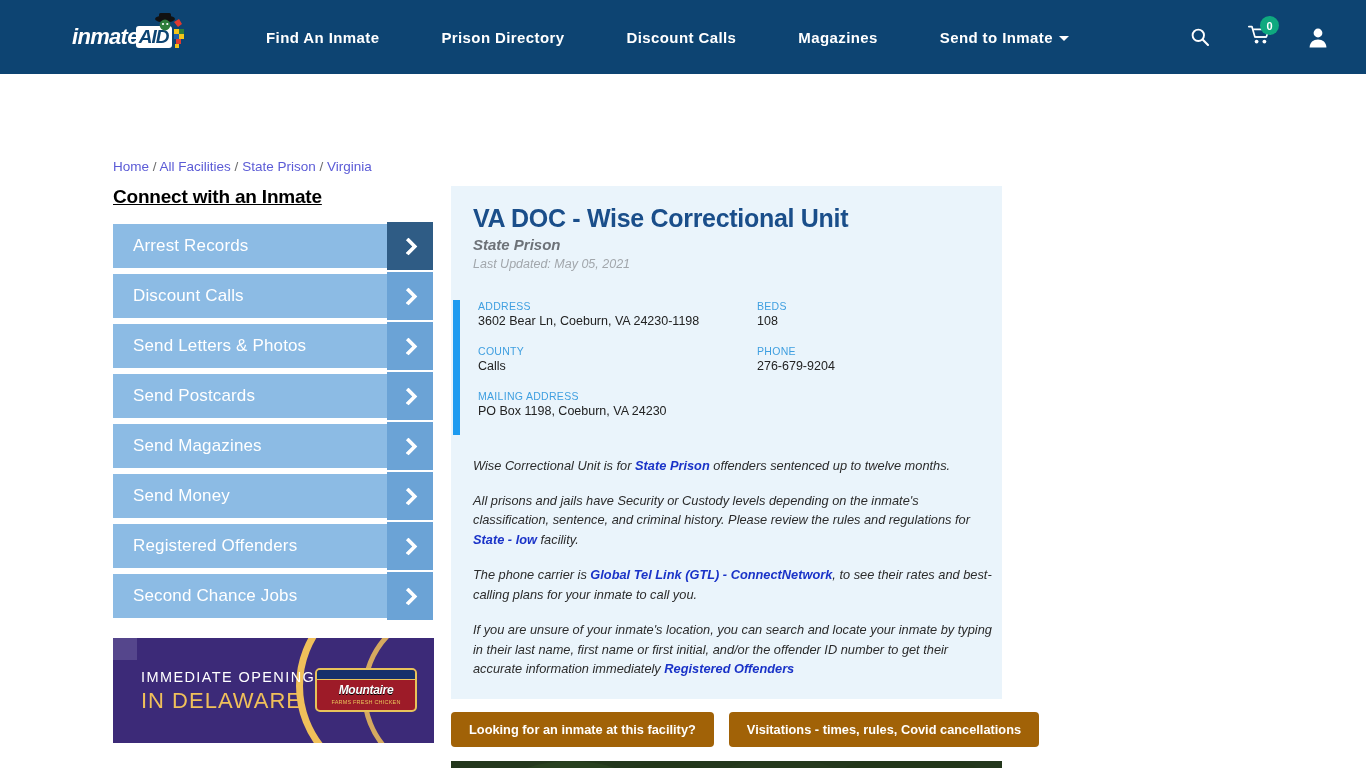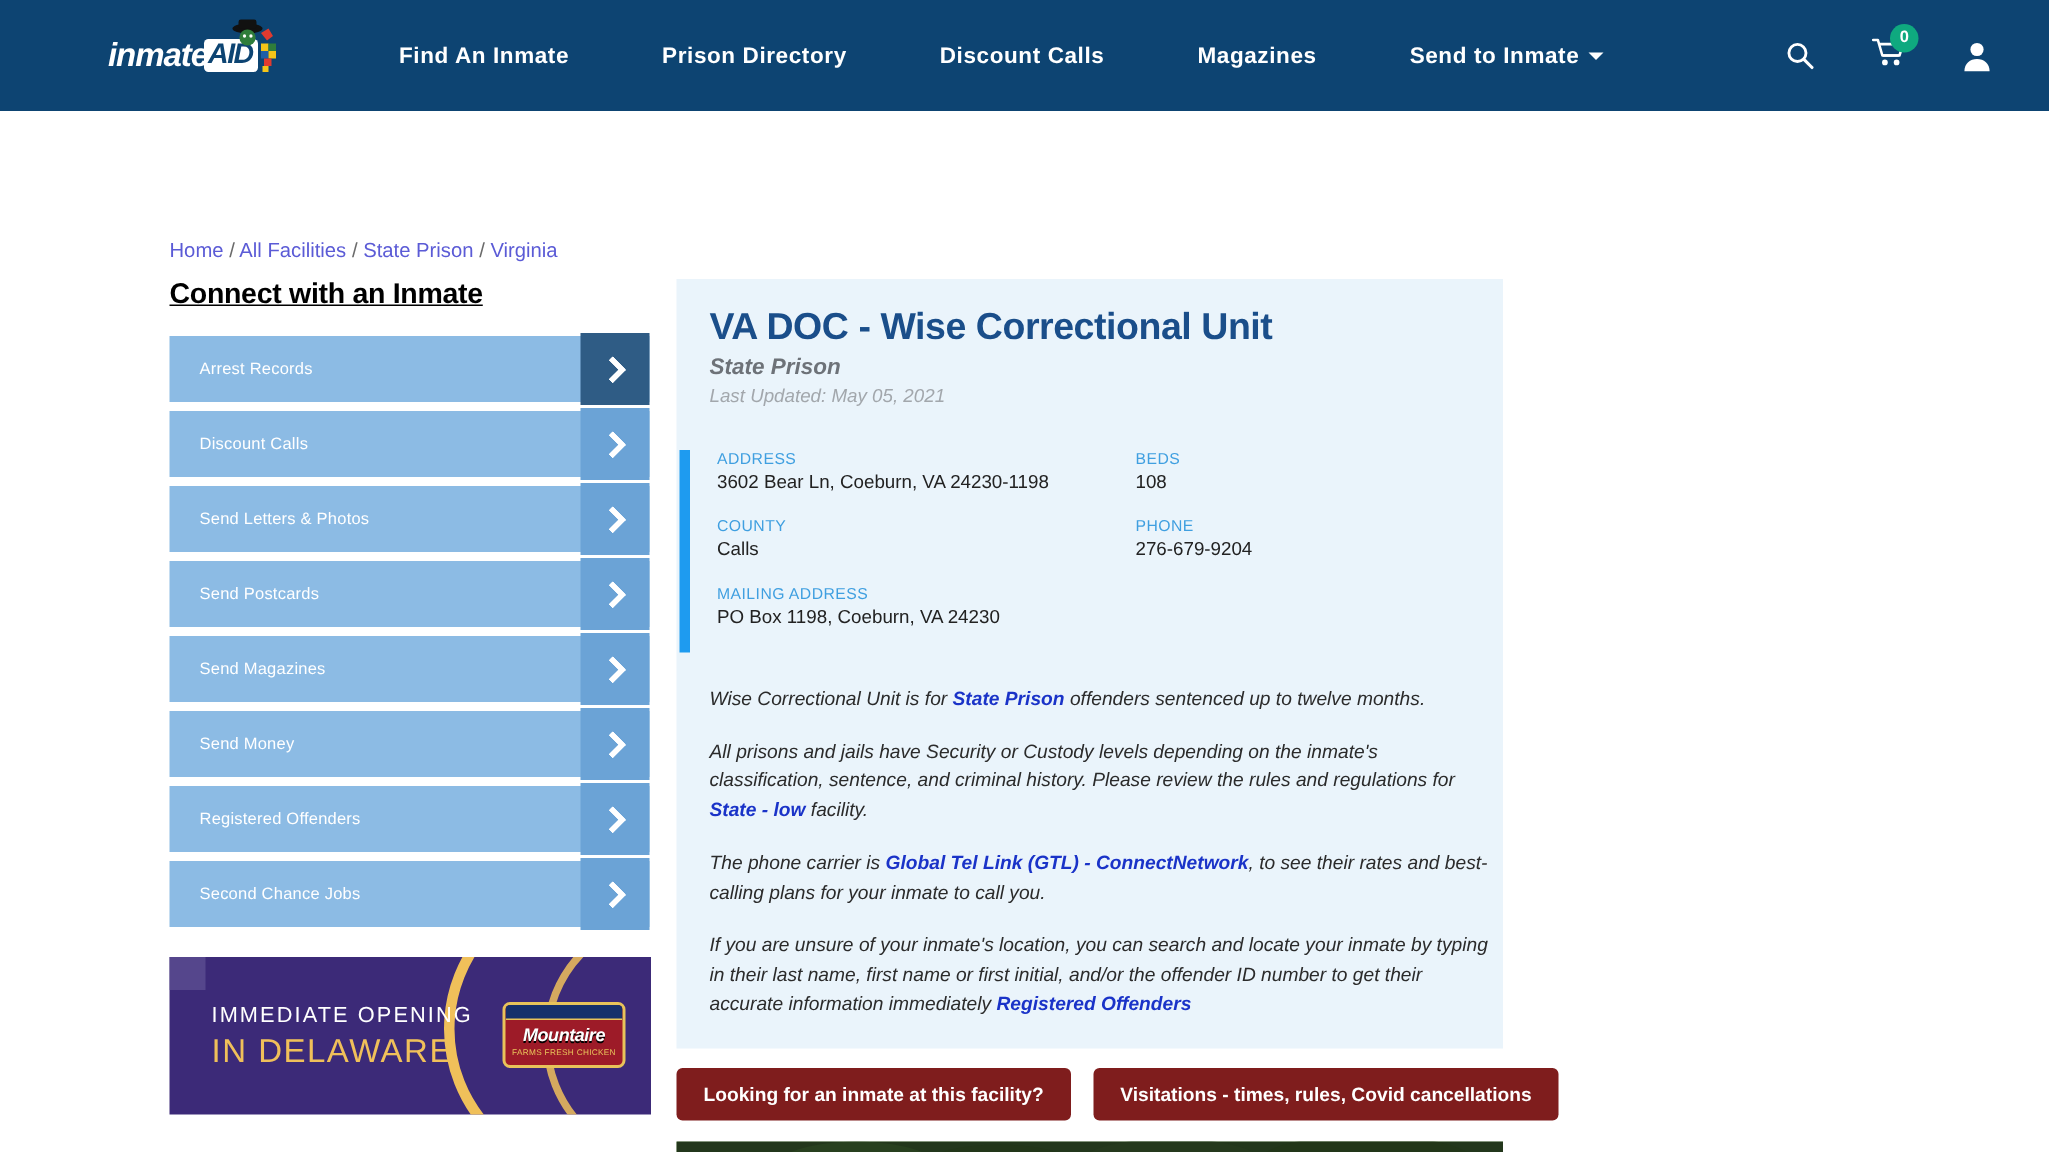--- a/index.html
+++ b/index.html
@@ -105,21 +105,21 @@
   }
   .side-btn {
     position: relative;
     height: 44px;
     background: #8cbbe4;
     margin-bottom: 6px;
     display: flex; align-items: center;
     cursor: pointer;
   }
   .side-btn-label {
-    color: #ffffff; font-size: 11px;
+    color: #ffffff; font-size: 17px;
     padding-left: 20px;
     letter-spacing: 0.15px;
   }
   .side-arrow {
     position: absolute; right: 0; top: -2px;
     width: 46px; height: 48px;
     background: #6ba3d6;
     display: flex; align-items: center; justify-content: center;
   }
   .side-arrow.active { background: #2f5c85; }
@@ -167,21 +167,21 @@
   }
   .ad-line1 {
     color: #ffffff; font-size: 14.5px; letter-spacing: 1.4px;
   }
   .ad-line2 {
     color: #f0c05a; font-size: 22px; letter-spacing: 1px;
     margin-top: 2px;
   }
   .ad-logo {
     position: absolute; right: 17px; top: 30px;
-    width: 82px; height: 44px;
+    width: 102px; height: 44px;
     background: #9d1b28;
     border: 2px solid #e8c35a;
     border-radius: 5px;
     display: flex; flex-direction: column;
     align-items: center; justify-content: center;
     overflow: hidden;
   }
   .ad-logo-top {
     position:absolute; top:-1px; left:0; right:0; height: 11px;
     background: #16306b;
@@ -259,21 +259,21 @@
   .desc a {
     color: #1a33c8; font-weight: bold; text-decoration: none;
     cursor: pointer;
   }
 
   .cta-row {
     display: flex; gap: 15px;
     margin-top: 13px;
   }
   .cta-btn {
-    background: #7f1d1d;
+    background: #a16207;
     color: #ffffff;
     font-size: 12.8px; font-weight: bold;
     border: none; border-radius: 4px;
     padding: 0 18px;
     height: 35px;
     cursor: pointer;
     font-family: "Liberation Sans", sans-serif;
     white-space: nowrap;
   }
 

